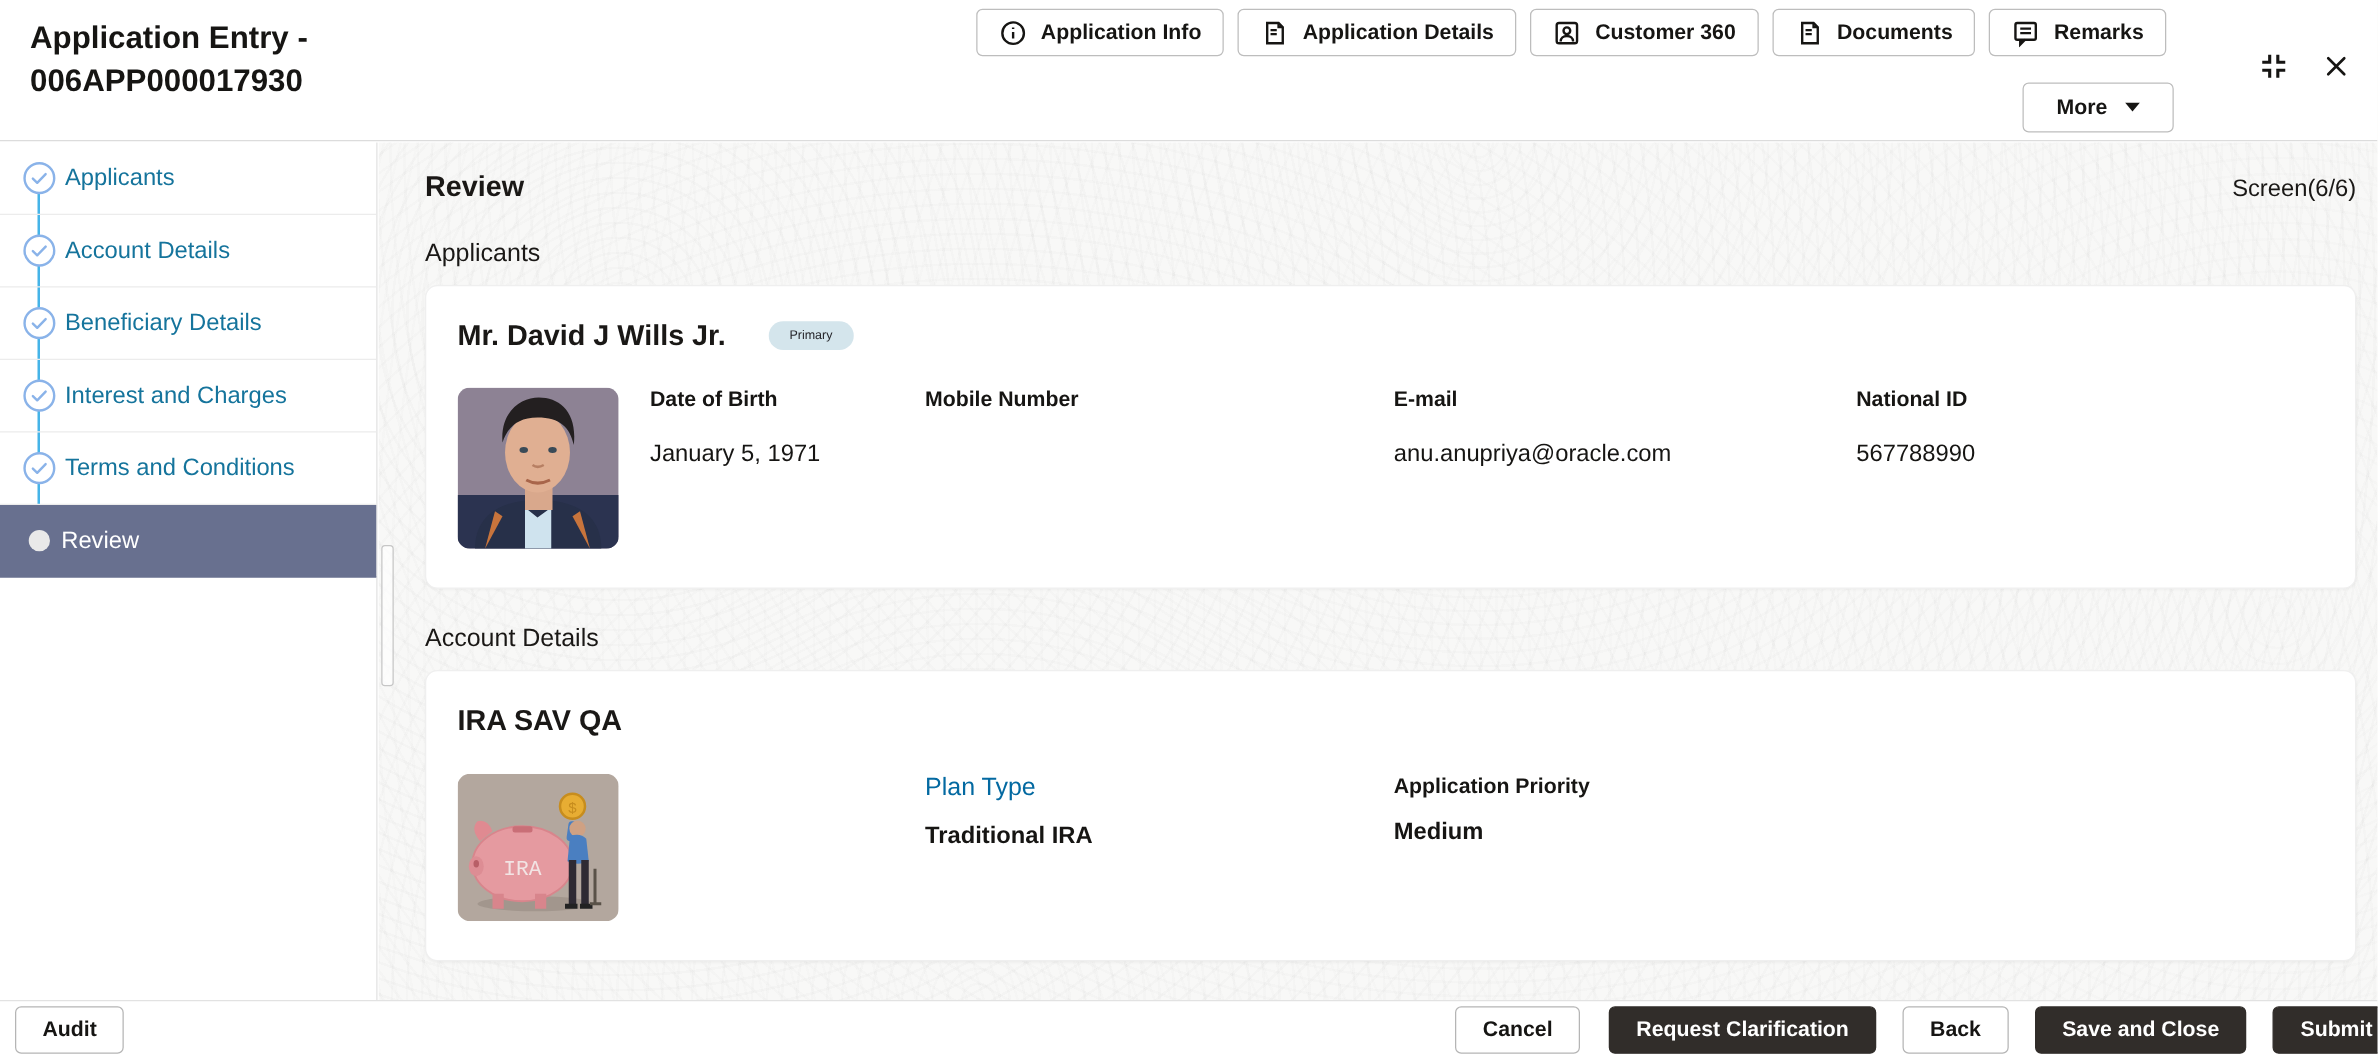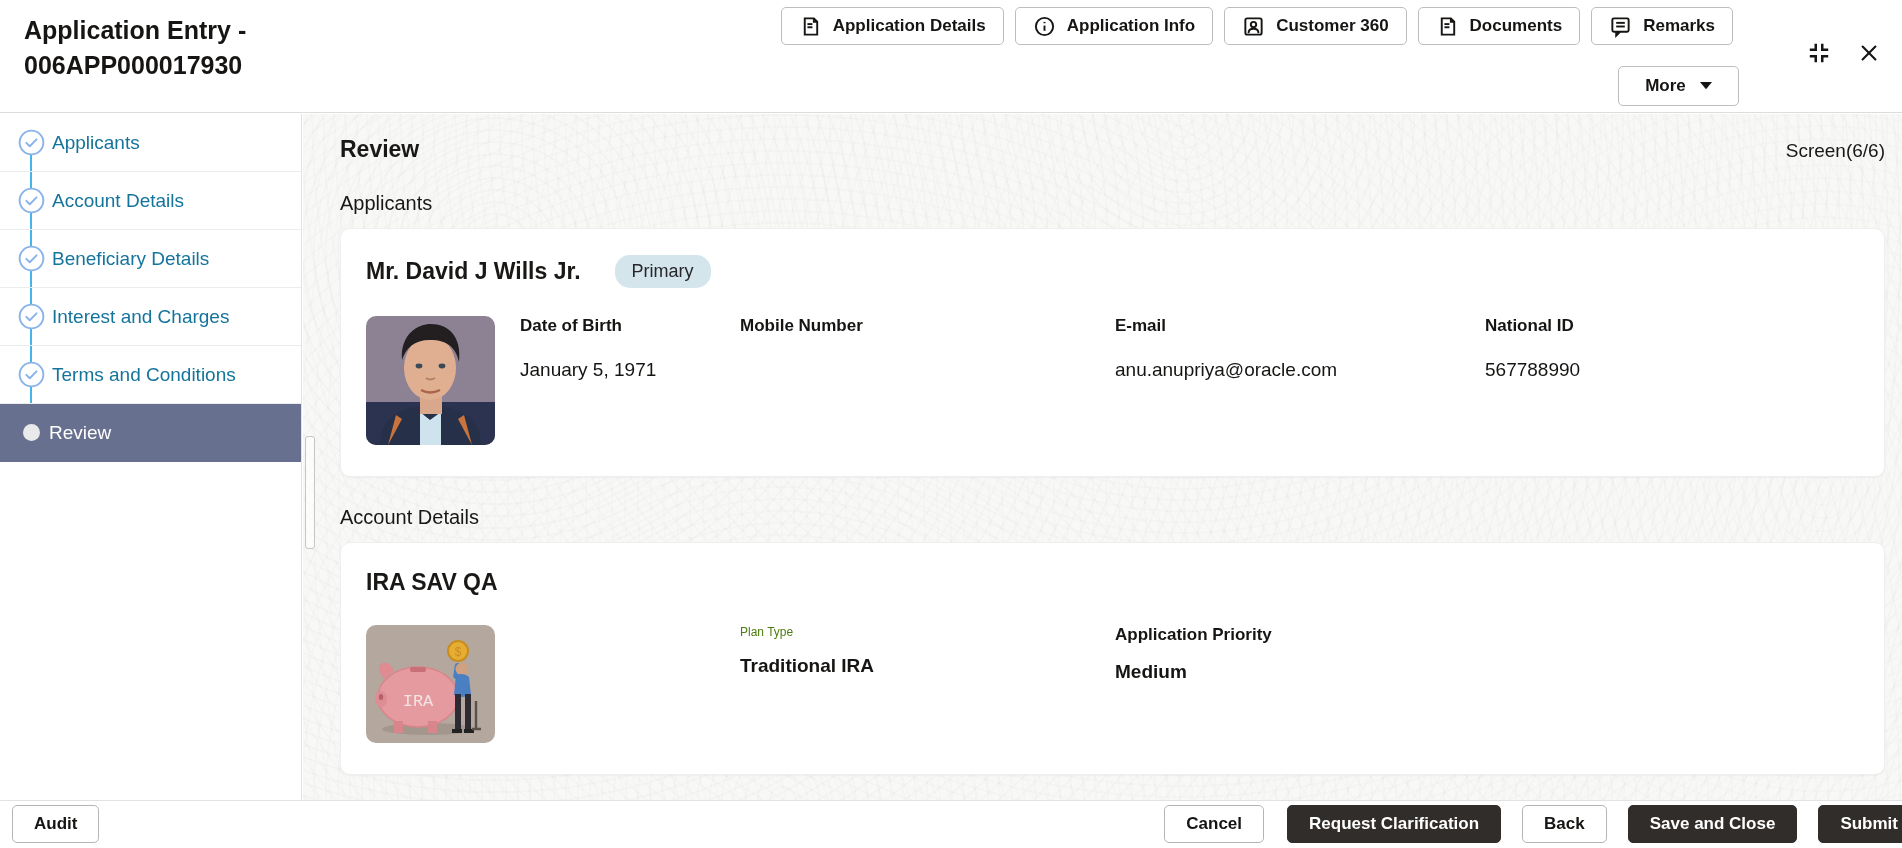--- a/index.html
+++ b/index.html
@@ -63,32 +63,32 @@
   .main-title { font-size:23px; font-weight:700; color:#1a1816; }
   .screen-ind { font-size:19px; font-weight:400; color:#1a1816; }
   .section-heading { margin-top:29px; font-size:20px; font-weight:500; color:#1a1816; }
 
   .card {
     margin-top:13px; background:#ffffff; border:1px solid #efefef; border-radius:10px;
     box-shadow:0 1px 2px rgba(0,0,0,0.04); padding:26px 25px 31px 25px;
   }
   .card-name-row { display:flex; align-items:center; gap:34px; }
   .card-name { font-size:23px; font-weight:700; color:#1a1816; }
-  .badge { background:#d4e5ec; color:#26262b; font-size:18px; padding:6px 17px; border-radius:15px; }
+  .badge { background:#d4e5ec; color:#26262b; font-size:10px; padding:6px 17px; border-radius:15px; }
 
   .applicant-grid { display:grid; grid-template-columns:154px 220px 375px 370px 1fr; margin-top:28px; }
   .account-grid  { display:grid; grid-template-columns:374px 375px 1fr;            margin-top:29px; }
 
   .photo { width:129px; height:129px; border-radius:10px; overflow:hidden; }
   .illus { width:129px; height:118px; border-radius:10px; overflow:hidden; }
   .photo svg, .illus svg { display:block; }
 
   .fld-label { font-size:17px; font-weight:600; color:#161513; }
   .fld-value { margin-top:23px; font-size:19px; font-weight:400; color:#161513; }
-  .fld-label.muted { font-size:12px; font-weight:400; color:#4d7c0f; }
+  .fld-label.muted { font-size:20px; font-weight:400; color:#0369a1; }
   .fld-value.tight { margin-top:16px;font-weight:bold; }
 
   
   .footer { position:absolute; bottom:0; left:0; right:0; height:48px; background:#fff; border-top:1px solid #e2e2e2; z-index:6;padding-left:28px; }
   .ft-btn {
     height:38px; padding:0 21px; border-radius:5px; font-size:17px; font-weight:600;
     cursor:pointer; white-space:nowrap; font-family:"Liberation Sans", sans-serif;
   }
   .ft-btn.outline { background:#fff; border:1px solid #b5b5b5; color:#161513; }
   .ft-btn.solid   { background:#312d2a; border:1px solid #312d2a; color:#ffffff; }
@@ -102,38 +102,38 @@
 <div class="header">
   <div class="app-title">
     <div>Application Entry -</div>
     <div>006APP000017930</div>
   </div>
 
   <div class="hdr-actions">
     <button class="hdr-btn">
       <span class="win-icon">
         <svg width="23" height="23" viewBox="0 0 24 24" fill="none" stroke="#161513" stroke-width="2">
+          <circle cx="12" cy="12" r="9"></circle>
+            <line x1="12" y1="11" x2="12" y2="16.5"></line>
+            <line x1="12" y1="7.2" x2="12" y2="8.6"></line>
+        </svg>
+      </span>
+      <span>Application Info</span>
+    </button>
+
+    <button class="hdr-btn">
+      <span class="win-icon">
+        <svg width="23" height="23" viewBox="0 0 24 24" fill="none" stroke="#161513" stroke-width="2">
           <path d="M6 3.5 h9.5 L19 7 v13.5 H6 z"></path>
             <path d="M15.5 3.5 V7 H19"></path>
           <line x1="8.8" y1="9.5" x2="14" y2="9.5"></line>
             <line x1="8.8" y1="12.8" x2="14" y2="12.8"></line>
         </svg>
       </span>
       <span>Application Details</span>
-    </button>
-
-    <button class="hdr-btn">
-      <span class="win-icon">
-        <svg width="23" height="23" viewBox="0 0 24 24" fill="none" stroke="#161513" stroke-width="2">
-          <circle cx="12" cy="12" r="9"></circle>
-            <line x1="12" y1="11" x2="12" y2="16.5"></line>
-            <line x1="12" y1="7.2" x2="12" y2="8.6"></line>
-        </svg>
-      </span>
-      <span>Application Info</span>
     </button>
 
     <button class="hdr-btn">
       <span class="win-icon">
         <svg width="23" height="23" viewBox="0 0 24 24" fill="none" stroke="#161513" stroke-width="2">
           <rect x="3.5" y="3.5" width="17" height="17" rx="2"></rect>
           <circle cx="12" cy="10" r="2.8"></circle>
             <path d="M6.8 19 c0-3 2.4-4.6 5.2-4.6 s5.2 1.6 5.2 4.6"></path>
         </svg>
       </span>

